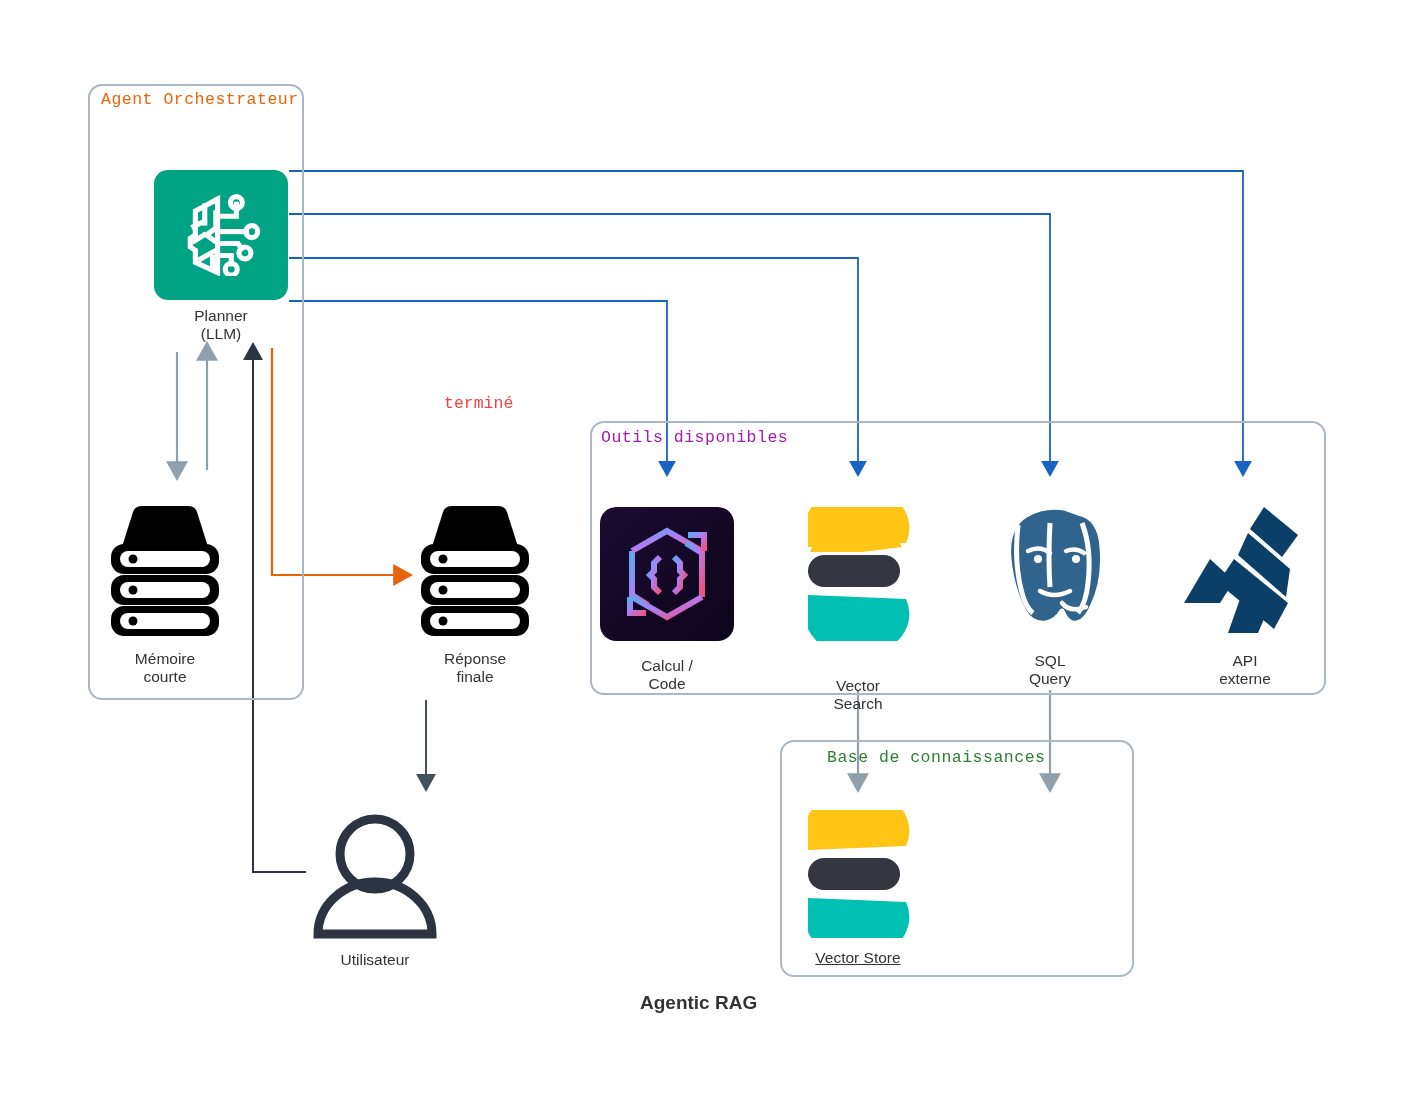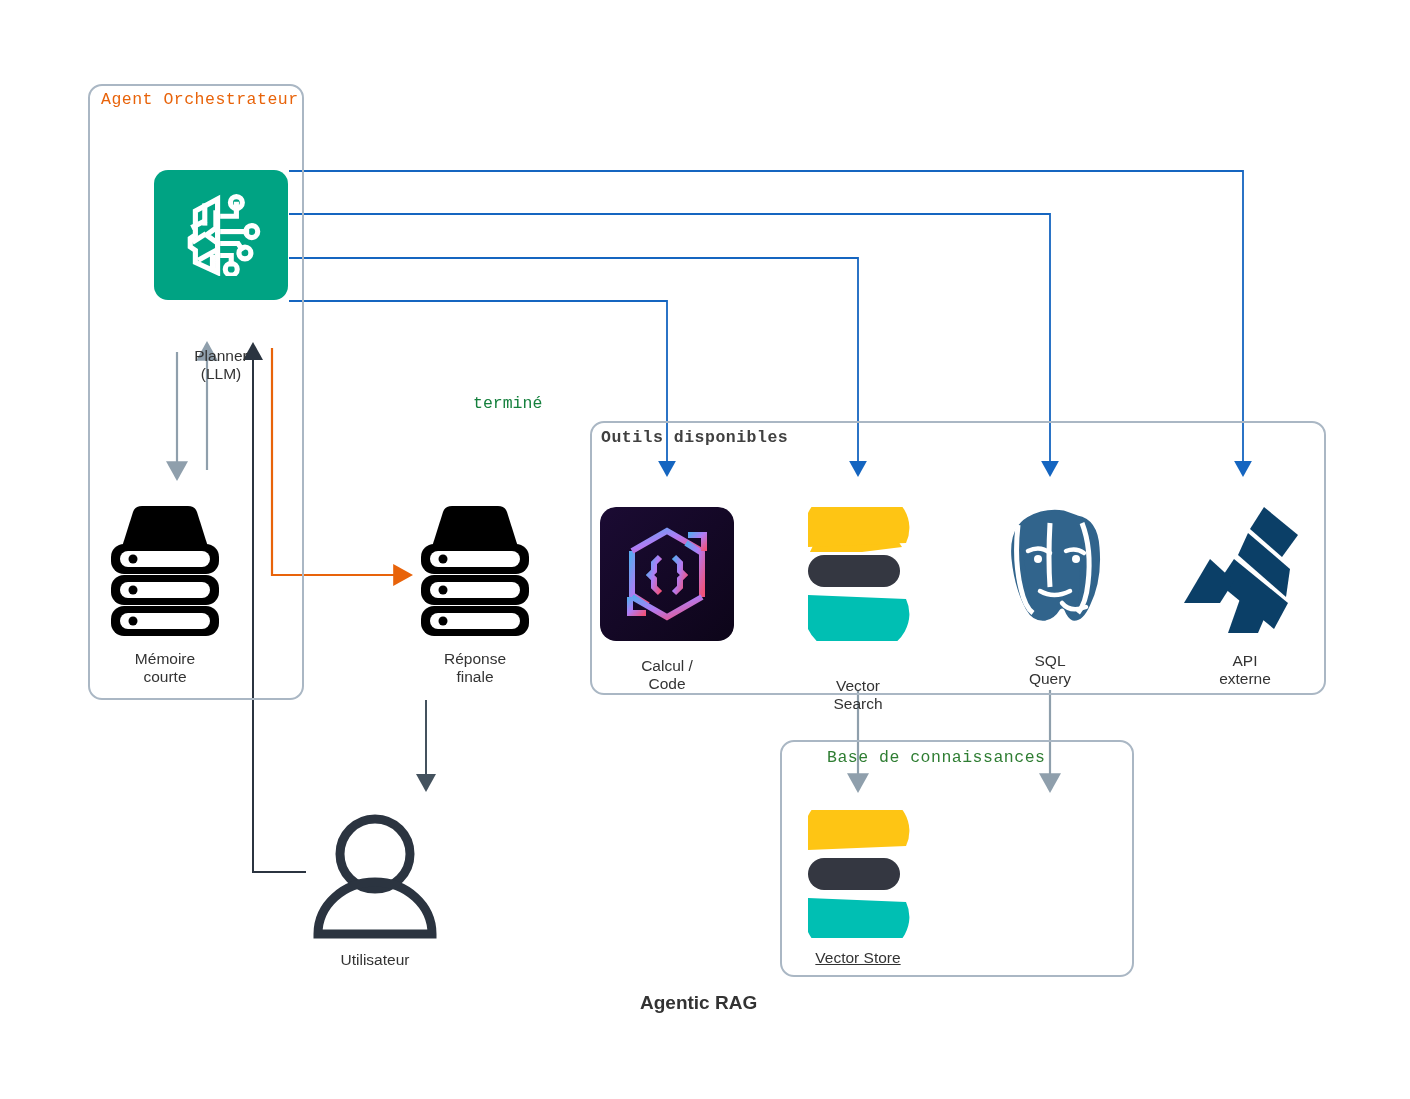--- a/index.html
+++ b/index.html
@@ -12,21 +12,21 @@
   .group-box{position:absolute;border:2px solid #aab7c4;border-radius:14px;background:transparent;}
   .group-title{position:absolute;font-family:"Liberation Mono","DejaVu Sans Mono",monospace;
                font-size:16.5px;letter-spacing:0.5px;white-space:nowrap;}
 
   .node{position:absolute;display:flex;flex-direction:column;align-items:center;}
   .node .cap{margin-top:7px;font-size:15.5px;line-height:17.5px;text-align:center;color:#333;white-space:pre;}
 
   .icon-box{border-radius:14px;display:flex;align-items:center;justify-content:center;}
 
   .flow-label{position:absolute;font-family:"Liberation Mono","DejaVu Sans Mono",monospace;
-              font-size:16.5px;color:#15803d;white-space:nowrap;margin-left:29px;}
+              font-size:16.5px;color:#ef4444;white-space:nowrap;}
 
   .diagram-title{position:absolute;font-size:19px;font-weight:bold;color:#333;white-space:nowrap;}
 </style>
 </head>
 <body>
 
 <div class="stage">
 
   <svg class="wires" viewBox="0 0 1410 1099">
     <defs>
@@ -74,26 +74,26 @@
     <path d="M426,700 V782" fill="none" stroke="#44525e" stroke-width="2" marker-end="url(#ar-dark)"></path>
 
     <path d="M858,690 V782" fill="none" stroke="#8f9fac" stroke-width="2.2" marker-end="url(#ar-gray)"></path>
     <path d="M1050,690 V782" fill="none" stroke="#8f9fac" stroke-width="2.2" marker-end="url(#ar-gray)"></path>
   </svg>
 
   <div class="group-box" style="left:88px;top:84px;width:212px;height:612px;"></div>
   <div class="group-title" style="left:101px;top:90px;color:#e8630a;">Agent Orchestrateur</div>
 
   <div class="group-box" style="left:590px;top:421px;width:732px;height:270px;"></div>
-  <div class="group-title" style="left:601px;top:428px;color:#404040;font-weight:bold;">Outils disponibles</div>
+  <div class="group-title" style="left:601px;top:428px;color:#a21caf;">Outils disponibles</div>
 
   <div class="group-box" style="left:780px;top:740px;width:350px;height:233px;"></div>
   <div class="group-title" style="left:791px;top:748px;color:#2e7d32;margin-left:36px;">Base de connaissances</div>
 
-  <div class="node" style="left:154px;top:170px;width:134px;gap:40px;">
+  <div class="node" style="left:154px;top:170px;width:134px;">
     <div class="icon-box" style="width:134px;height:130px;background:#00a383;">
       <svg width="86" height="82" viewBox="0 0 100 96" fill="none" stroke="#ffffff" stroke-width="6" stroke-linecap="square" stroke-linejoin="miter">
         <path d="M46 6 L20 20 L20 48 L14 52 L14 62 L20 66 L20 80 L46 92 Z"></path>
         <path d="M31 14 L31 34"></path>
         <path d="M44 22 L44 40 L33 48 L44 56"></path>
         <path d="M18 38 L30 32"></path>
         <path d="M19 55 L30 48"></path>
         <path d="M44 66 L26 76"></path>
         <path d="M40 86 L40 74"></path>
         <path d="M52 26 L68 26 L68 12"></path>

